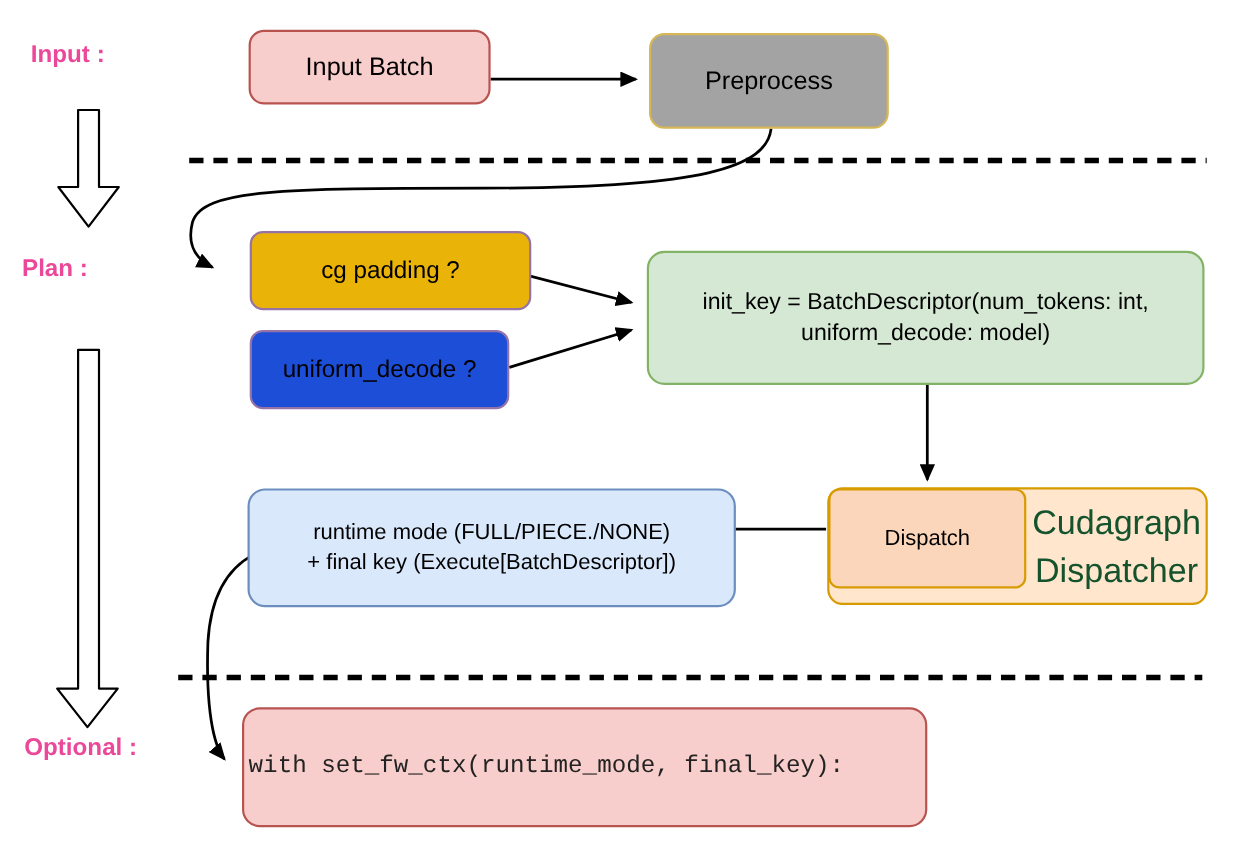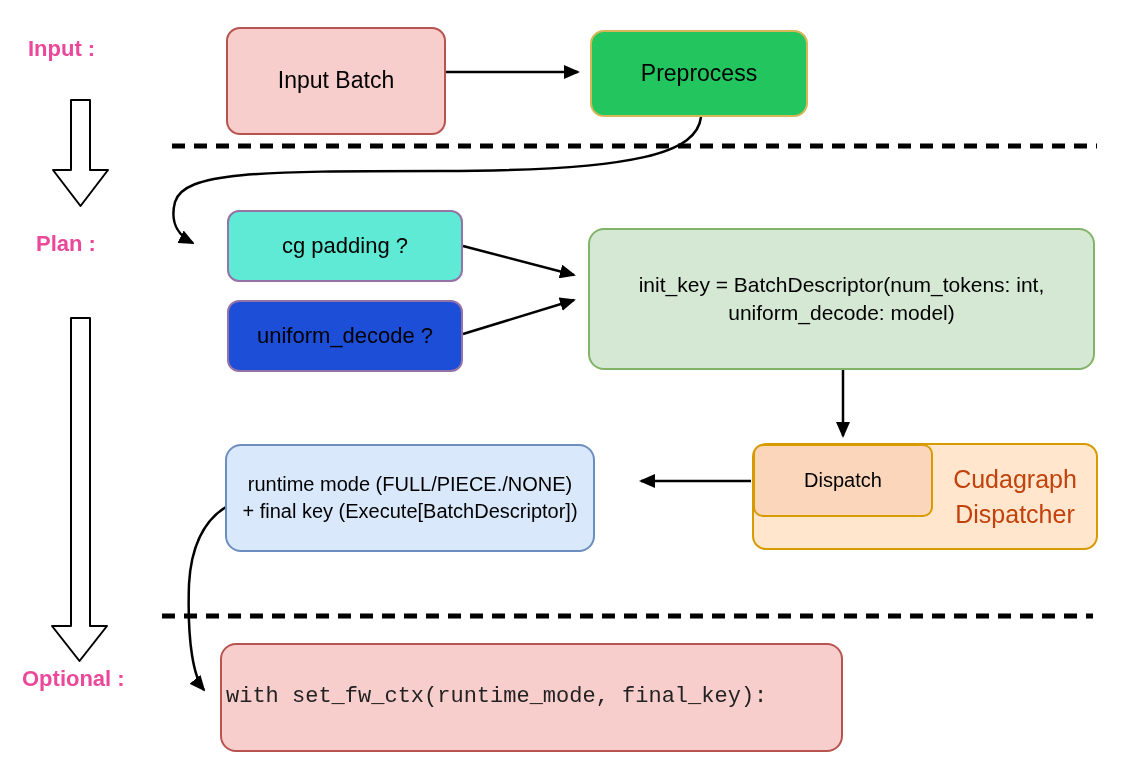--- a/index.html
+++ b/index.html
@@ -25,33 +25,33 @@
     border-radius:14px;
     display:flex;
     flex-direction:column;
     align-items:center;
     justify-content:center;
     text-align:center;
     color:#000000;
     line-height:1.35;
   }
   .node div{white-space:nowrap;}
-  #node-input-batch{left:226px;top:27px;width:220px;height:108px;background:#f8cecc;border-color:#b85450;font-size:23px;}
-  #node-preprocess{left:590px;top:30px;width:218px;height:87px;background:#22c55e;border-color:#d6b656;font-size:23px;}
-  #node-cg-padding{left:227px;top:210px;width:236px;height:72px;background:#5eead4;border-color:#9673a6;font-size:22px;border-radius:12px;}
+  #node-input-batch{left:226px;top:27px;width:220px;height:68px;background:#f8cecc;border-color:#b85450;font-size:23px;}
+  #node-preprocess{left:590px;top:30px;width:218px;height:87px;background:#a3a3a3;border-color:#d6b656;font-size:23px;}
+  #node-cg-padding{left:227px;top:210px;width:256px;height:72px;background:#eab308;border-color:#9673a6;font-size:22px;border-radius:12px;}
   #node-uniform-decode{left:227px;top:300px;width:236px;height:72px;background:#1d4ed8;border-color:#9673a6;font-size:22px;border-radius:12px;}
-  #node-init-key{left:588px;top:228px;width:507px;height:142px;background:#d5e8d4;border-color:#82b366;font-size:21px;border-radius:16px;}
-  #node-runtime-mode{left:225px;top:444px;width:370px;height:108px;background:#dae8fc;border-color:#6c8ebf;font-size:20px;border-radius:16px;}
+  #node-init-key{left:588px;top:228px;width:507px;height:122px;background:#d5e8d4;border-color:#82b366;font-size:21px;border-radius:16px;}
+  #node-runtime-mode{left:225px;top:444px;width:444px;height:108px;background:#dae8fc;border-color:#6c8ebf;font-size:20px;border-radius:16px;}
   #node-cudagraph{left:752px;top:443px;width:346px;height:107px;background:#ffe6cc;border-color:#d79b00;font-size:23px;border-radius:14px;}
   #cudagraph-label{
     position:absolute;left:930px;top:443px;width:170px;height:107px;
     display:flex;align-items:center;justify-content:center;text-align:center;
-    font-size:25px;line-height:1.4;color:#c2410c;
+    font-size:31px;line-height:1.4;color:#14532d;
   }
-  #node-dispatch{left:753px;top:444px;width:180px;height:73px;background:#fcd6ba;border-color:#d79b00;font-size:20px;border-radius:10px;}
+  #node-dispatch{left:753px;top:444px;width:180px;height:91px;background:#fcd6ba;border-color:#d79b00;font-size:20px;border-radius:10px;}
   #node-execute-code{
     left:220px;top:643px;width:623px;height:109px;
     background:#f8cecc;border-color:#b85450;border-radius:16px;
     align-items:flex-start;justify-content:center;
     font-family:"Liberation Mono", monospace;
     font-size:22px;line-height:1.4;color:#222222;
     padding-left:4px;
   }
   #node-execute-code div{white-space:pre;}
 </style>
@@ -76,21 +76,21 @@
     <path d="M446,72 L578,72" stroke="#000000" stroke-width="2.5" fill="none" marker-end="url(#arrowhead)"></path>
     <path d="M701,117 C697,152 640,171 440,171 C255,171 184,172 175,202 C169,225 181,237 193,243" stroke="#000000" stroke-width="2.5" fill="none" marker-end="url(#arrowhead)"></path>
     <path d="M463,246 L574,275" stroke="#000000" stroke-width="2.5" fill="none" marker-end="url(#arrowhead)"></path>
     <path d="M463,334 L574,300" stroke="#000000" stroke-width="2.5" fill="none" marker-end="url(#arrowhead)"></path>
     <path d="M843,339 L843,436" stroke="#000000" stroke-width="2.5" fill="none" marker-end="url(#arrowhead)"></path>
     <path d="M751,481 L641,481" stroke="#000000" stroke-width="2.5" fill="none" marker-end="url(#arrowhead)"></path>
     <path d="M231,504 C202,519 191,549 189,584 C187,644 194,678 204,690" stroke="#000000" stroke-width="2.5" fill="none" marker-end="url(#arrowhead)"></path>
   </svg>
 
   <div class="stage-label" style="left:28px;top:36px;">Input :</div>
-  <div class="stage-label" style="left:36px;top:231px;">Plan :</div>
+  <div class="stage-label" style="left:20px;top:231px;">Plan :</div>
   <div class="stage-label" style="left:22px;top:666px;">Optional :</div>
 
   <div class="node" id="node-input-batch">
     <div>Input Batch</div>
   </div>
 
   <div class="node" id="node-preprocess">
     <div>Preprocess</div>
   </div>
 

